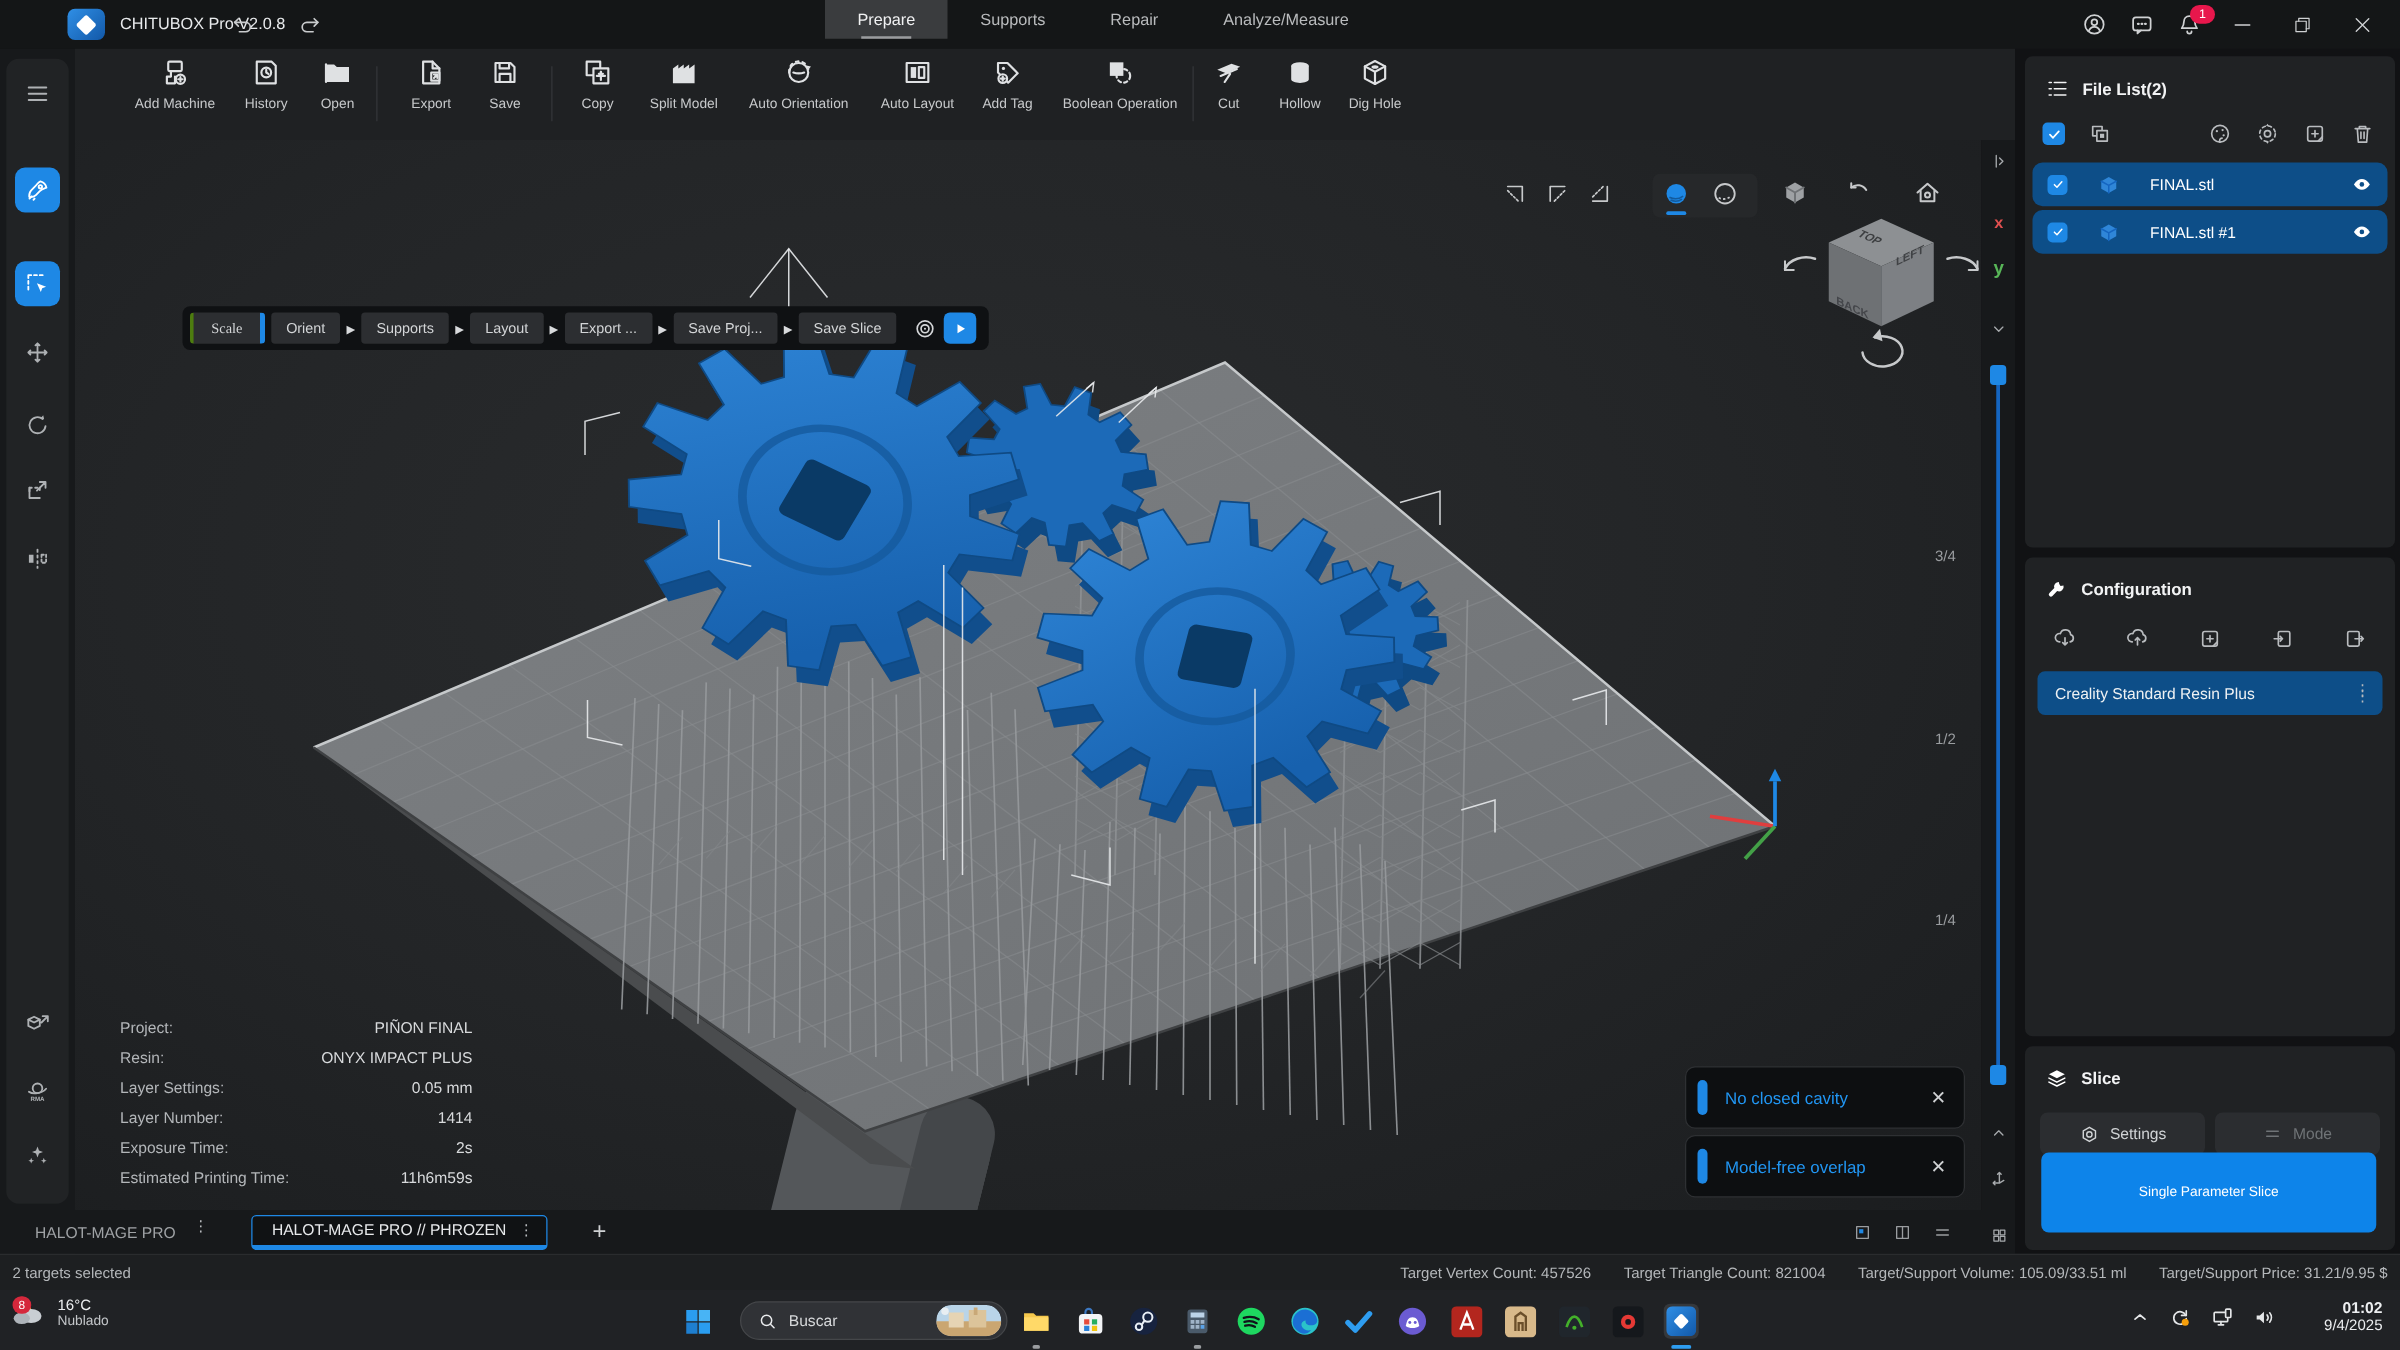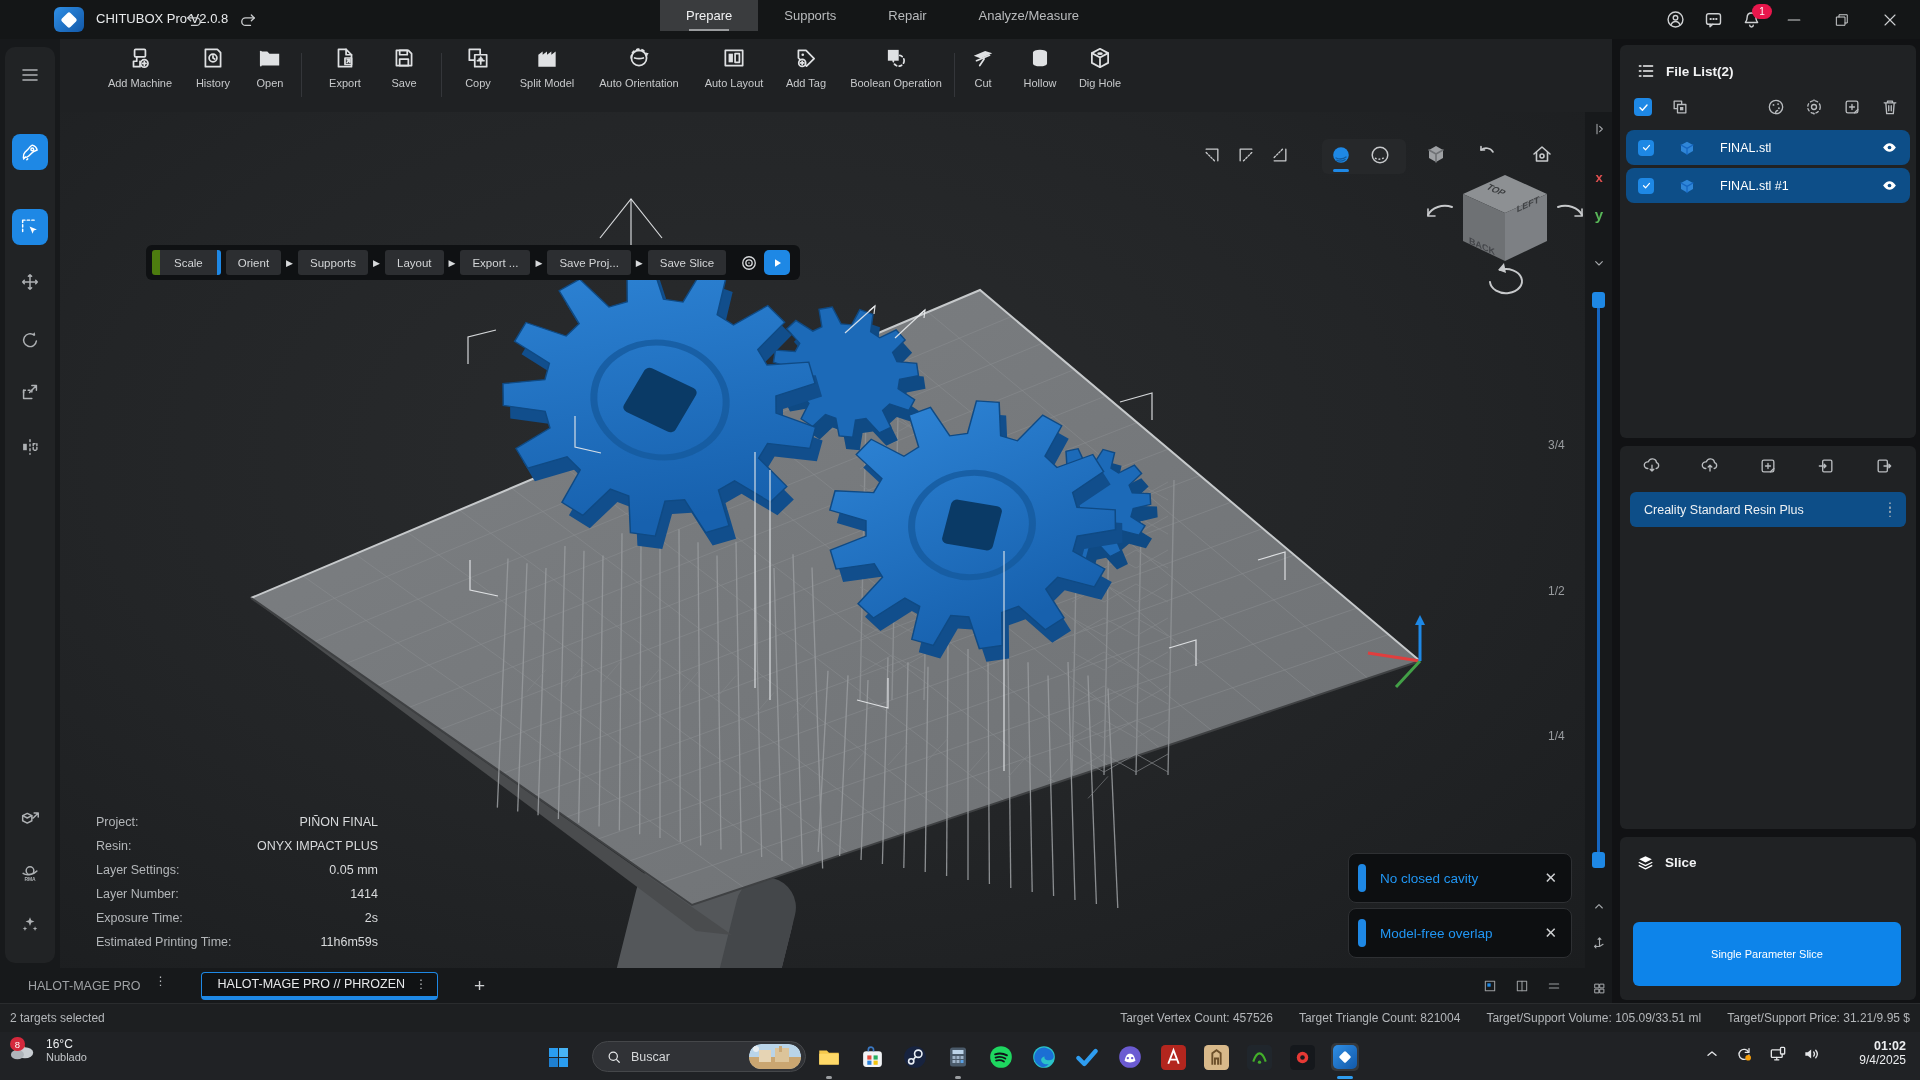--- a/index.html
+++ b/index.html
@@ -35,21 +35,21 @@
   .sbit.blue { background:#1e88e5; color:#fff; }
   
   #viewport { position:absolute; left:60px; top:112px; width:1525px; height:856px;
     background:radial-gradient(ellipse at 45% 40%, #2a2c2e 0%, #232527 55%, #1b1d1f 100%); overflow:hidden; }
   #scene { position:absolute; left:0; top:0; }
   
   #workflow { position:absolute; left:86px; top:133px; height:35px; background:#0f1113; border-radius:6px;
     display:flex; align-items:center; padding:0 10px 0 6px; gap:5px; }
   .wstep { height:25px; padding:0 12px; background:#2c2e31; border-radius:3px; display:flex; align-items:center;
     font-size:11.5px; color:#d3d5d7; white-space:nowrap; }
-  .wstep.first { border-left:8px solid #4d7c0f; border-right:4px solid #1e88e5; padding:0 14px; }
+  .wstep.first { border-left:3px solid #4d7c0f; border-right:4px solid #1e88e5; padding:0 14px;font-family:Liberation Serif, serif; }
   .warr { color:#d8dadc; font-size:9px; }
   #wf-target { color:#d5d7d9; margin-left:8px; }
   #wf-play { width:26px; height:25px; background:#1e88e5; border-radius:5px; display:flex; align-items:center; justify-content:center; color:#fff; }
   
   .vic { position:absolute; color:#c7c9cb; display:flex; align-items:center; justify-content:center; }
   #rendergroup { position:absolute; left:1262px; top:27px; width:84px; height:35px; background:#26282a; border-radius:6px; }
   
   #projinfo { position:absolute; left:36px; top:698px; width:282px; }
   #projinfo .row { display:flex; justify-content:space-between; height:24px; align-items:center; }
   #projinfo .k { color:#b3b6b9; font-size:12.5px; }
@@ -855,20 +855,28 @@
           <svg class="ic" width="17" height="17" viewBox="0 0 24 24" fill="none" stroke="currentColor" stroke-width="1.6" stroke-linecap="round" stroke-linejoin="round">
             <path d="M3 12c2.5-4 6-6 9-6s6.5 2 9 6c-2.5 4-6 6-9 6s-6.5-2-9-6z" fill="#fff" stroke="none"></path>
             <circle cx="12" cy="12" r="2.6" fill="#0d4e88" stroke="none"></circle>
           </svg>
         </span>
       </div>
     </div>
 </div>
 
 <div class="rsec" id="sec-config" style="top:446px; height:383px">
+  <div class="rhead">
+    <span id="cfg-ic">
+        <svg class="ic" width="19" height="19" viewBox="0 0 24 24" fill="none" stroke="currentColor" stroke-width="1.6" stroke-linecap="round" stroke-linejoin="round">
+          <path d="M14 4.5a4.8 4.8 0 0 0-4.6 6.2L4.5 15.6a2.1 2.1 0 0 0 3 3l4.8-4.9A4.8 4.8 0 0 0 18.7 8l-3 .6-1.3-2.1z" fill="#fff" stroke="none"></path>
+        </svg>
+      </span>
+    <span>Configuration</span>
+  </div>
   <div class="cfg-icons" id="cfg-icons">
       <span>
         <svg class="ic" width="20" height="20" viewBox="0 0 24 24" fill="none" stroke="currentColor" stroke-width="1.6" stroke-linecap="round" stroke-linejoin="round">
           <path d="M7 15a4 4 0 1 1 .6-7.9A5 5 0 0 1 17.4 8 3.6 3.6 0 0 1 17 15"></path>
           <path d="M12 11v7M12 18l-2.2-2.2M12 18l2.2-2.2"></path>
         </svg>
       </span>
       <span>
         <svg class="ic" width="20" height="20" viewBox="0 0 24 24" fill="none" stroke="currentColor" stroke-width="1.6" stroke-linecap="round" stroke-linejoin="round">
           <path d="M7 15a4 4 0 1 1 .6-7.9A5 5 0 0 1 17.4 8 3.6 3.6 0 0 1 17 15"></path>
@@ -903,20 +911,39 @@
 
 <div class="rsec" id="sec-slice" style="top:837px; height:163px">
   <div class="rhead">
     <span id="sl-ic">
         <svg class="ic" width="19" height="19" viewBox="0 0 24 24" fill="none" stroke="currentColor" stroke-width="1.6" stroke-linecap="round" stroke-linejoin="round">
           <path d="M12 4 20 8l-8 4-8-4z" fill="#fff" stroke="none"></path>
           <path d="M4 12l8 4 8-4M4 16l8 4 8-4" stroke="#fff"></path>
         </svg>
       </span>
     <span>Slice</span>
+  </div>
+  <div class="slicebtns">
+    <div class="slbtn">
+      <span id="sl-gear">
+          <svg class="ic" width="17" height="17" viewBox="0 0 24 24" fill="none" stroke="currentColor" stroke-width="1.6" stroke-linecap="round" stroke-linejoin="round">
+            <path d="M12 4l6.9 4v8L12 20l-6.9-4V8z"></path>
+            <circle cx="12" cy="12" r="3"></circle>
+          </svg>
+        </span>
+        <span>Settings</span>
+    </div>
+    <div class="slbtn dis">
+      <span id="sl-menu">
+          <svg class="ic" width="16" height="16" viewBox="0 0 24 24" fill="none" stroke="currentColor" stroke-width="1.6" stroke-linecap="round" stroke-linejoin="round">
+            <path d="M5 9h14M5 15h14"></path>
+          </svg>
+        </span>
+        <span>Mode</span>
+    </div>
   </div>
 </div>
 <div id="cta">Single Parameter Slice</div>
 
 <div id="machinebar">
   <div id="mtab1">
     <span>HALOT-MAGE PRO</span>
       <span class="kebab">⋮</span>
   </div>
   <div id="mtab2">

